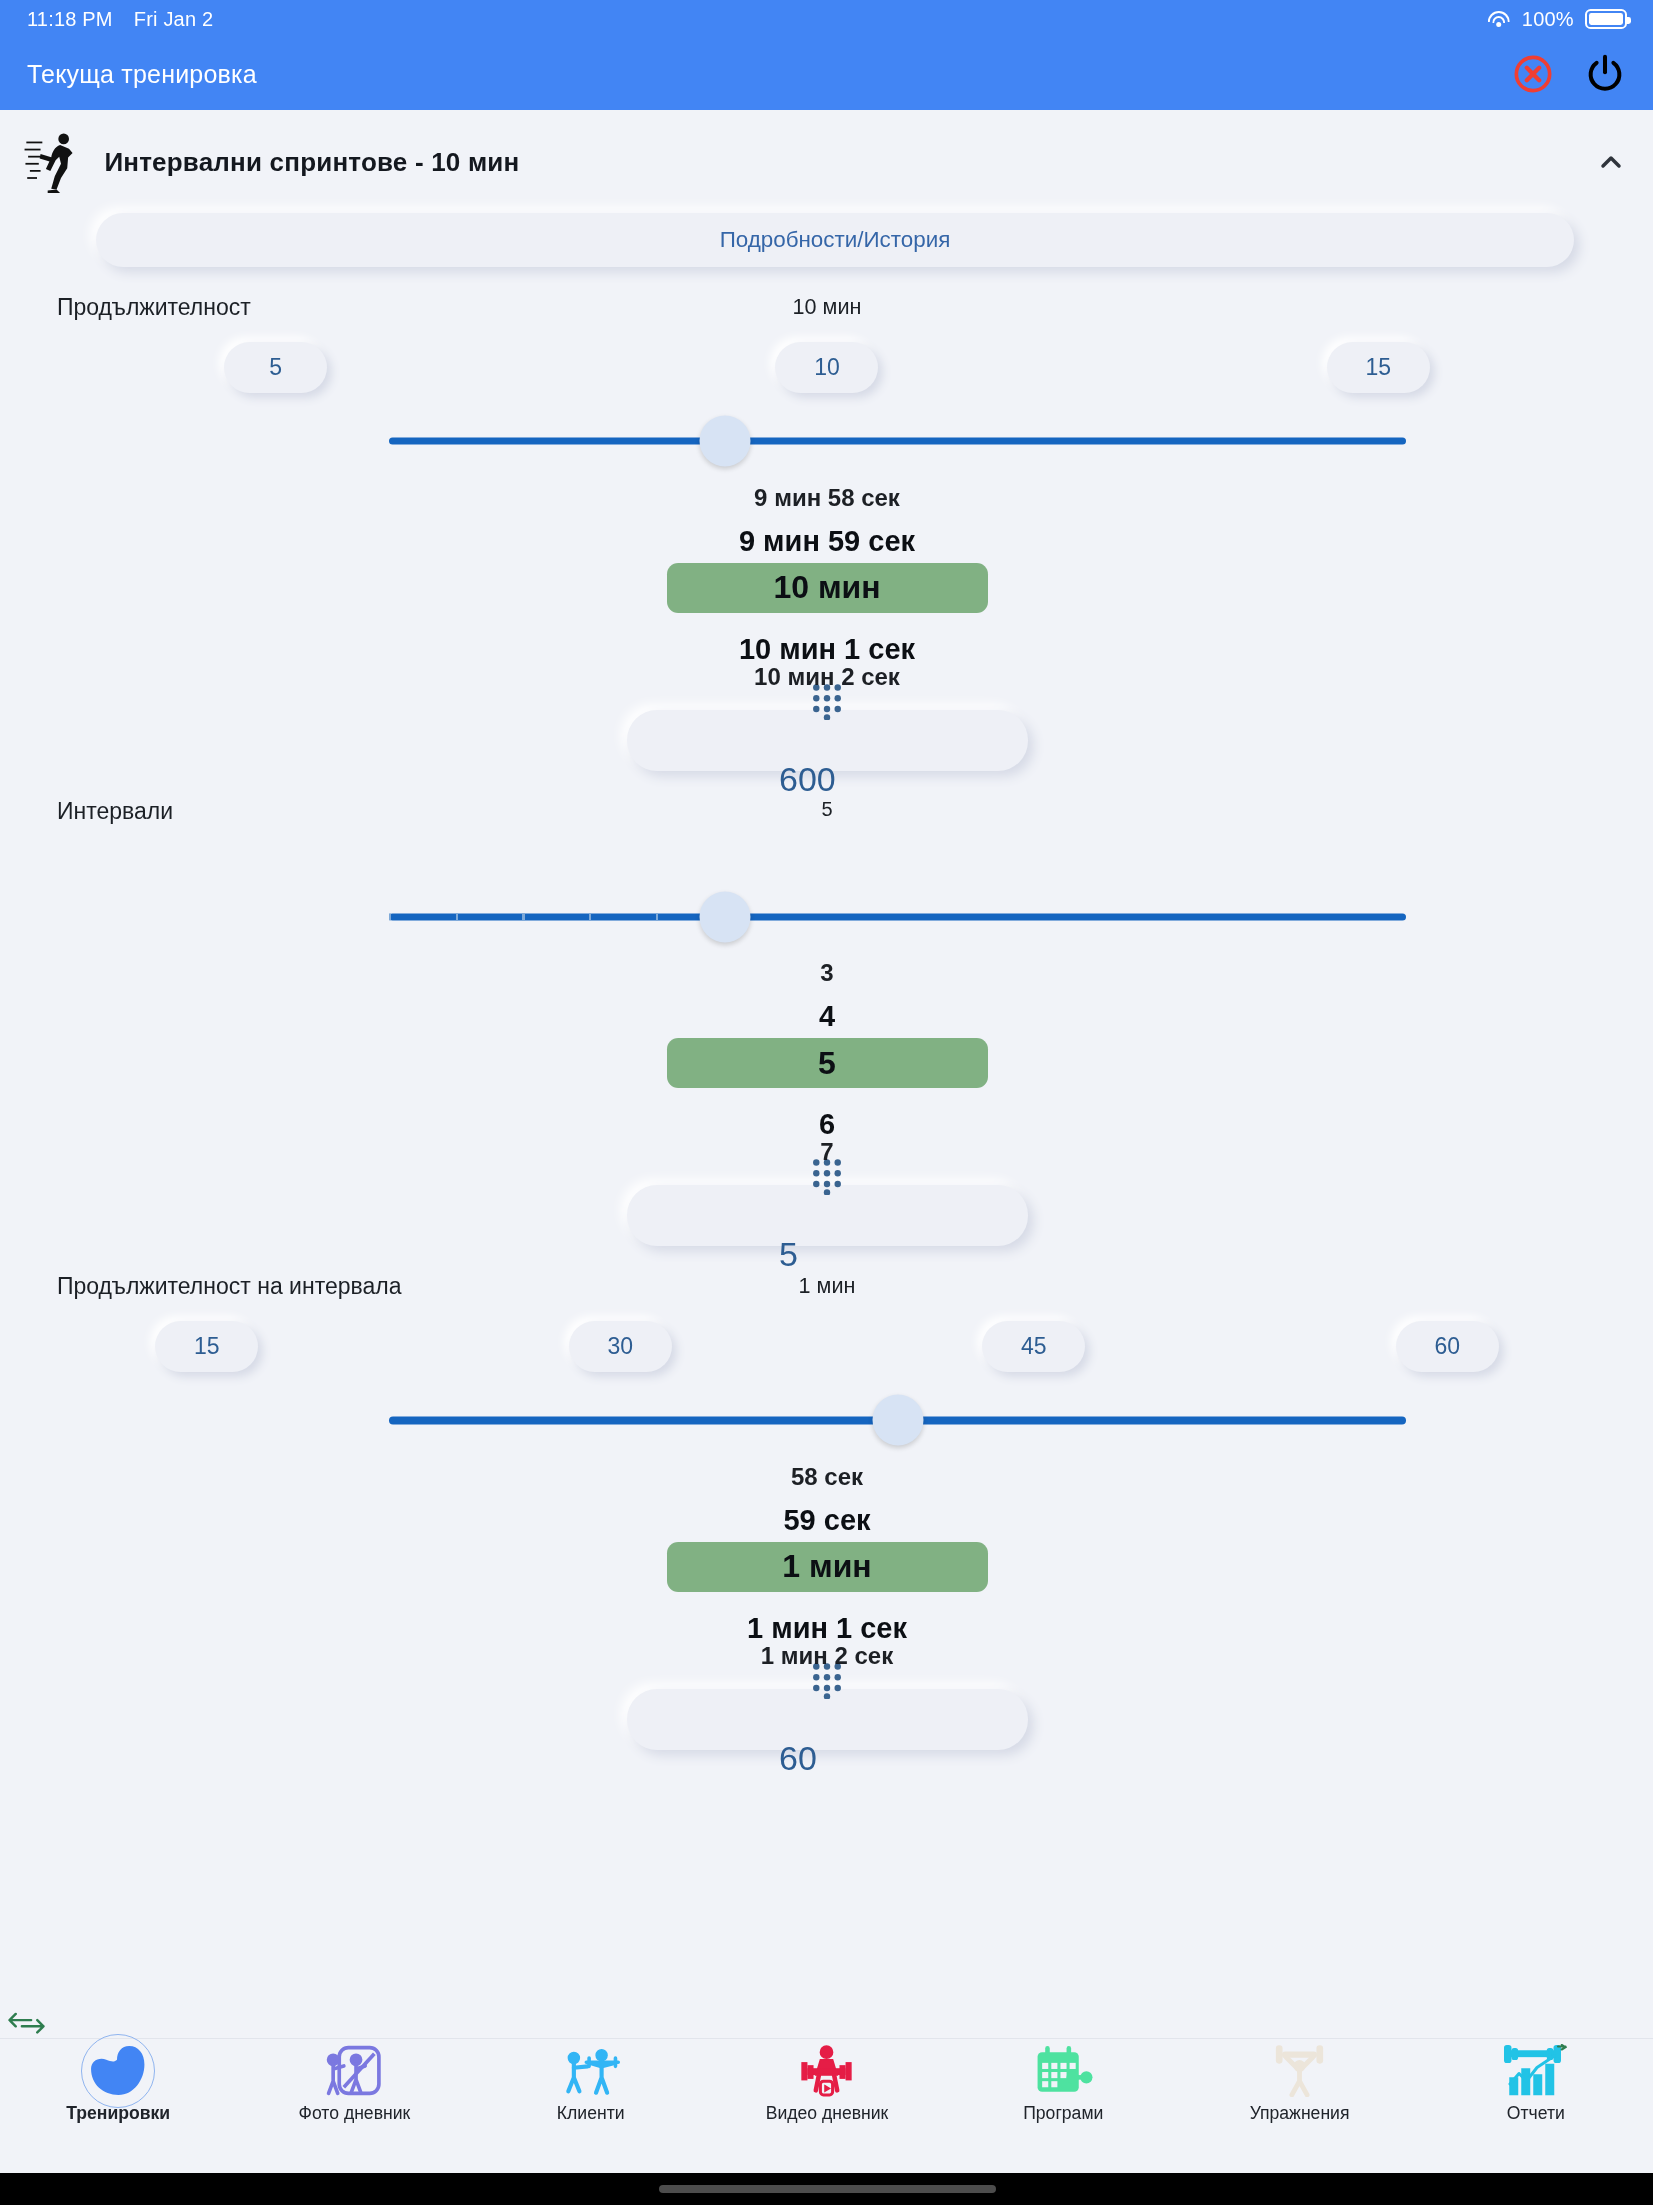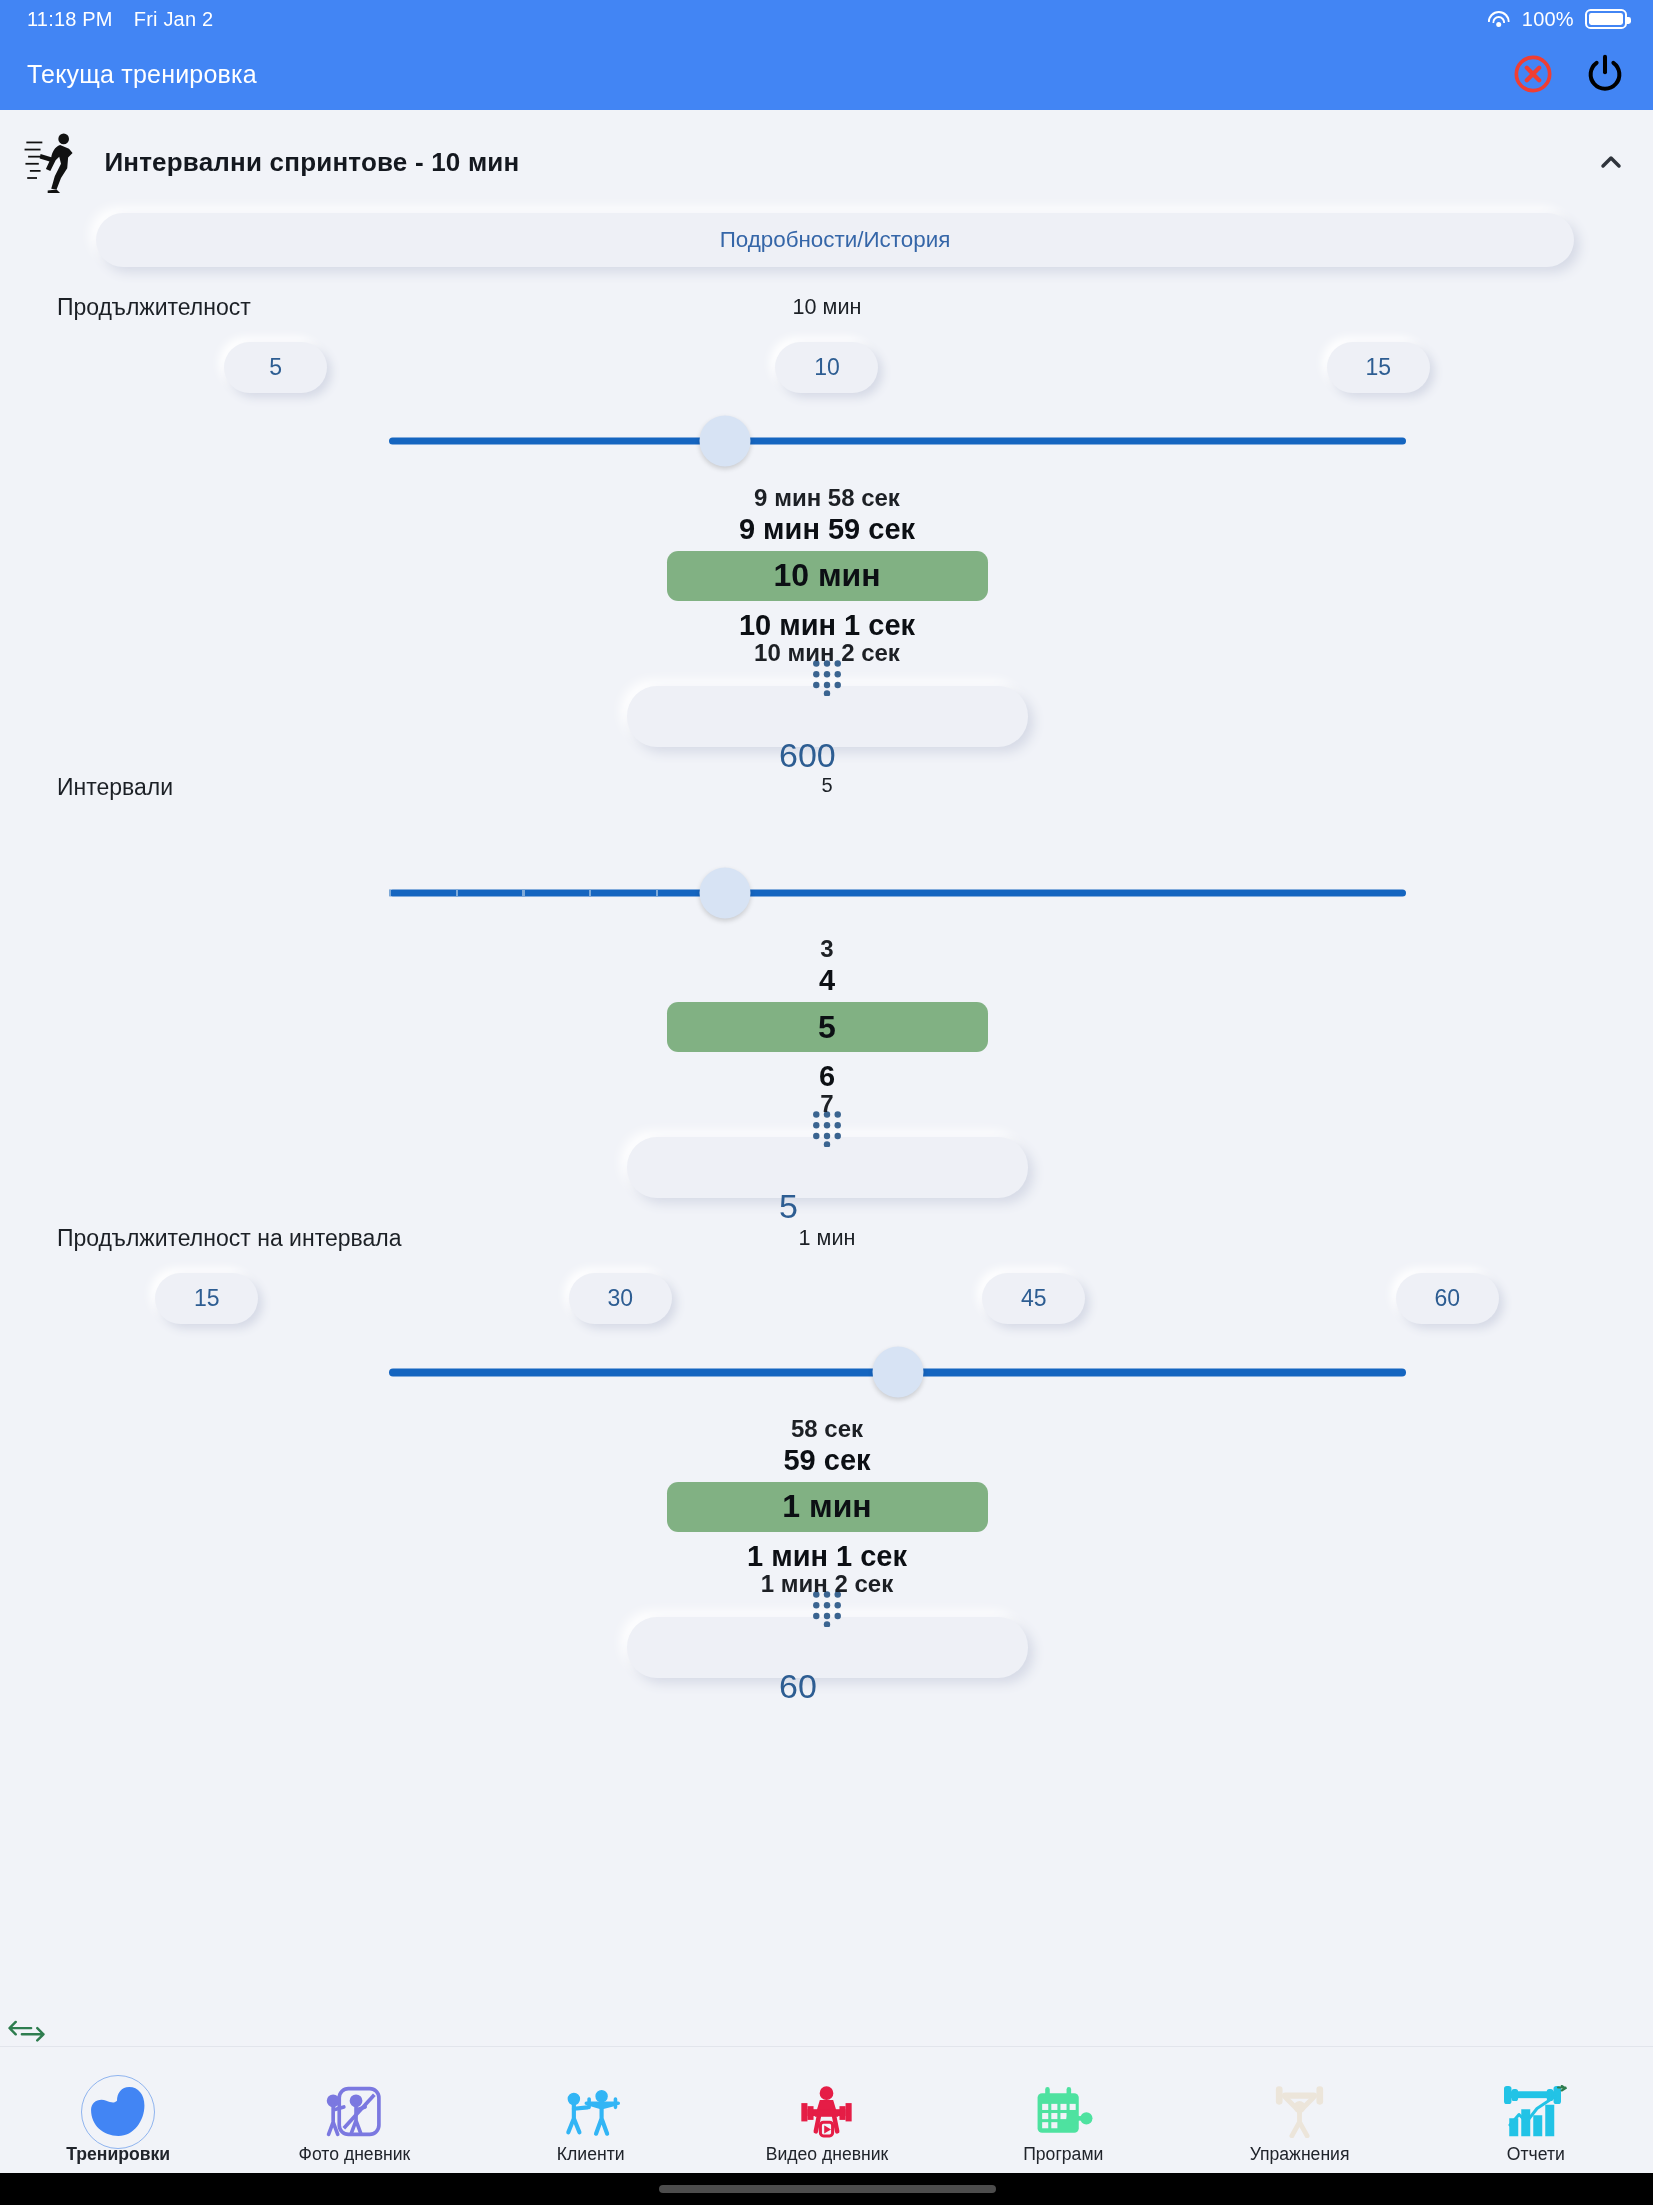--- a/index.html
+++ b/index.html
@@ -87,41 +87,41 @@
   .slider .ticks i{ width:2.4px; height:7.2px; background:#7ea9d8; }
   .slider .thumb{
     position:absolute; top:50%; width:51px; height:51px; border-radius:50%;
     background:#d7e3f4; transform:translate(-50%,-50%);
     box-shadow:0 2.4px 5.6px rgba(0,0,0,.16);
   }
 
   .wheel{ margin-top:14.4px; display:flex; flex-direction:column; align-items:center; }
   .wheel-row{ text-align:center; color:#0c0f14; line-height:1.02; }
   .wheel-row.r2{ font-size:24px; font-weight:700; opacity:.92; }
-  .wheel-row.r1{ font-size:29px; font-weight:700; margin-top:4px; }
+  .wheel-row.r1{ font-size:29px; font-weight:700; margin-top:16px; }
   .wheel-row.sel{
     width:321px; height:50px; background:#81b183; border-radius:11.2px;
     display:flex; align-items:center; justify-content:center;
     font-size:32px; font-weight:700; color:#0c0f14; margin:6.4px 0;
   }
 
   .numfield{
     width:401px; height:61px; margin:21px auto 0 auto; border-radius:30px;
     background:#eef0f6;
     box-shadow: 5.6px 5.6px 11.2px #d6dae6, -5.6px -5.6px 11.2px #ffffff;
     display:flex; align-items:center; justify-content:center; gap:37px;flex-direction:column;
   }
   .dialpad{ width:30px; }
   .numfield-val{ font-size:34px; color:#2d5d92; min-width:96px; }
 
   
   .bottomnav{
-    position:absolute; left:0; right:0; bottom:40px; height:119px;
+    position:absolute; left:0; right:0; bottom:48px; height:119px;
     background:#f1f3f8; border-top:0.8px solid #e2e5ec;
-    display:flex; align-items:flex-end;
+    display:flex; align-items:flex-start;
   }
   .navitem{ flex:1; display:flex; flex-direction:column; align-items:center; gap:6.4px; position:relative; }
   .navitem .ico{ height:58px; display:flex; align-items:flex-end; }
   .navlabel{ font-size:17.6px; color:#20242b; }
   .navitem.active .navlabel{ font-weight:700; }
   .navitem.active .ring{
     position:absolute; top:-4.8px; width:74px; height:74px; border-radius:50%;
     border:1.6px solid #8fb4ef;
   }
   .homebar{

